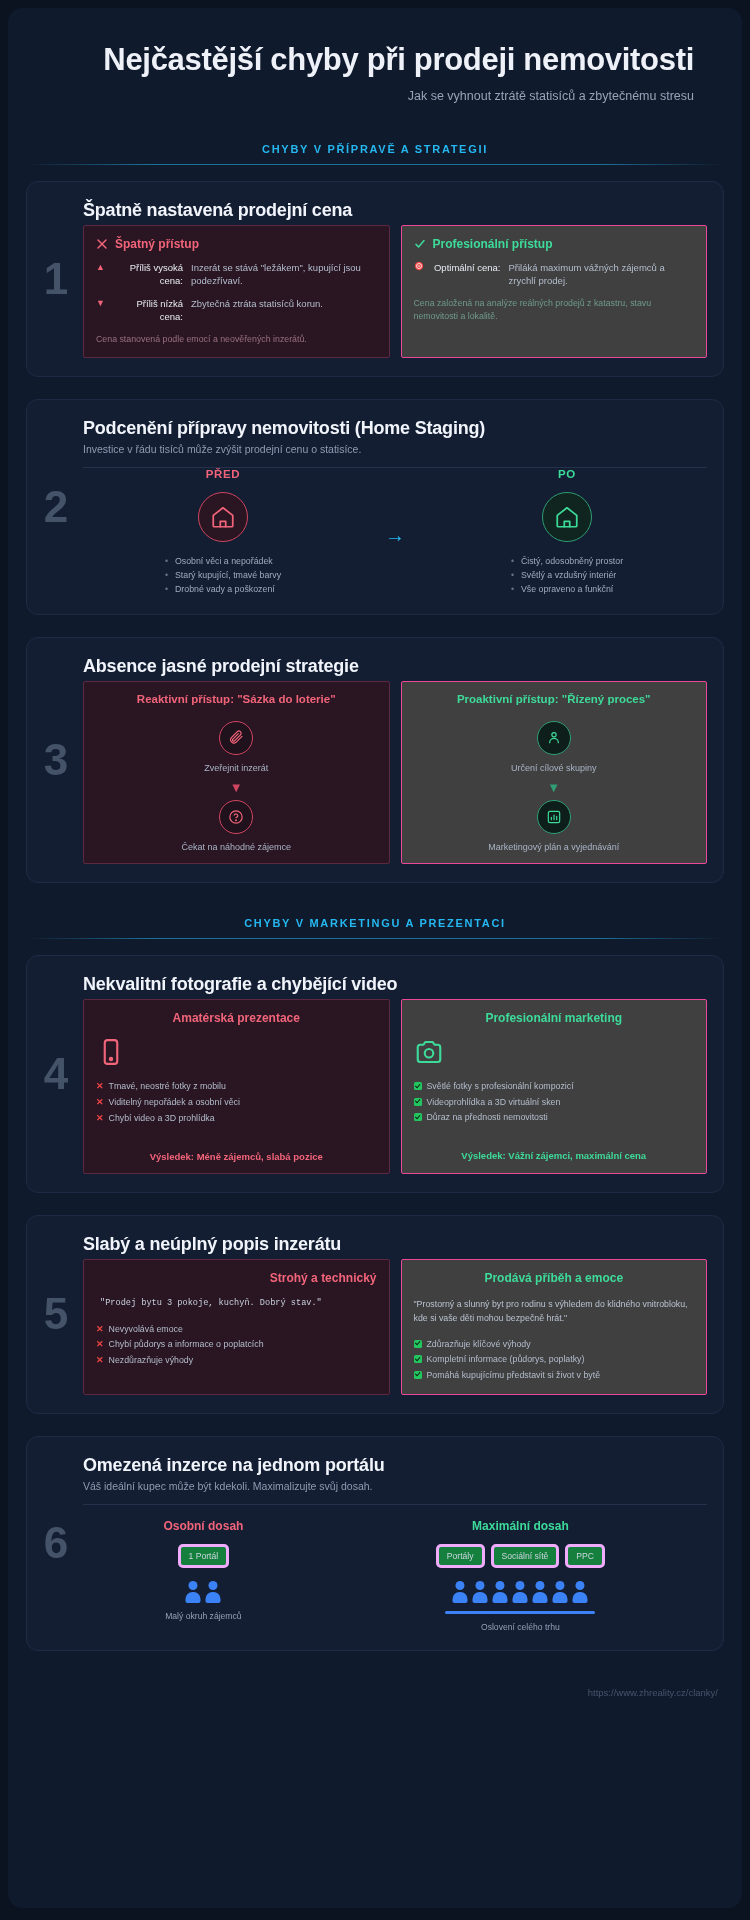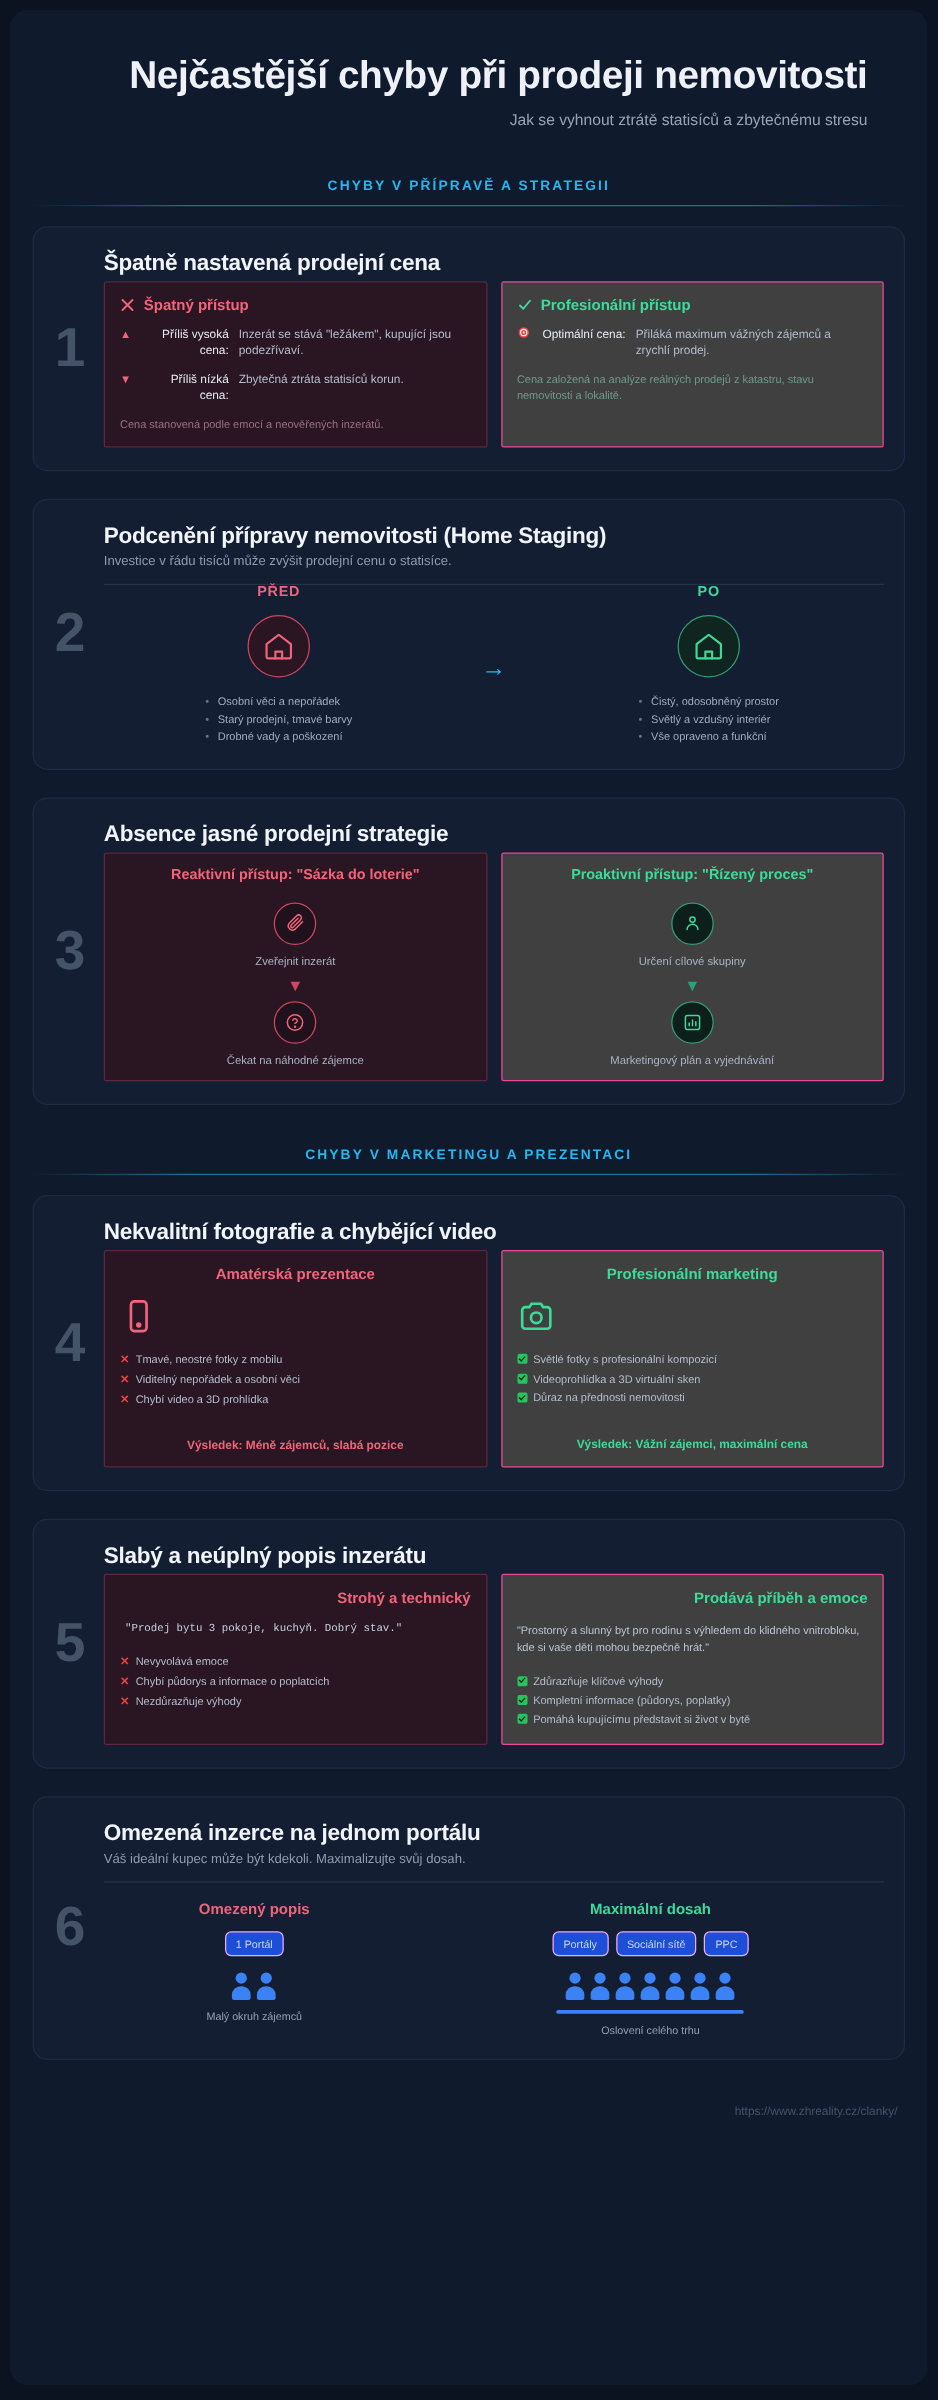--- a/index.html
+++ b/index.html
@@ -207,21 +207,21 @@
   
   .reach-wrap { display: flex; gap: 10px; border-top: 1px solid #24324c; padding-top: 14px; }
   .reach { flex: 1; text-align: center; }
   .reach.wide { flex: 1.55; }
   .reach-title { font-size: 12px; font-weight: bold; margin-bottom: 11px; }
   .reach.bad  .reach-title { color: #f2647a; }
   .reach.good .reach-title { color: #3ddb9a; }
   .chips { display: flex; gap: 6px; justify-content: center; flex-wrap: wrap; margin-bottom: 13px; }
   .chip {
     font-size: 8.6px; color: #cbd5e1;
-    background: #1d4ed8; border: 1px solid #f0abfc;
+    background: #15803d; border: 3px solid #f0abfc;
     border-radius: 5px; padding: 4px 8px;
   }
   .people { display: flex; gap: 3px; justify-content: center; margin-bottom: 8px; }
   .person { width: 17px; height: 22px; position: relative; }
   .person .head {
     position: absolute; top: 0; left: 50%; transform: translateX(-50%);
     width: 9px; height: 9px; border-radius: 50%; background: #3b82f6;
   }
   .person .body {
     position: absolute; bottom: 0; left: 50%; transform: translateX(-50%);
@@ -319,21 +319,21 @@
       <div class="ba-side bad">
         <div class="ba-title">PŘED</div>
         <div class="circ bad">
           <svg width="26" height="26" viewBox="0 0 24 24" fill="none" stroke="#f2647a" stroke-width="1.6" stroke-linecap="round" stroke-linejoin="round">
             <path d="M3 10.5 L12 3.5 L21 10.5 V20 a1 1 0 0 1 -1 1 H4 a1 1 0 0 1 -1 -1 Z"></path>
             <path d="M9.5 21 v-5 h5 v5"></path>
           </svg>
         </div>
         <ul class="ba-list">
           <li>Osobní věci a nepořádek</li>
-          <li>Starý prodejní, tmavé barvy</li>
+          <li>Starý kupující, tmavé barvy</li>
           <li>Drobné vady a poškození</li>
         </ul>
       </div>
 
       <div class="ba-arrow">→</div>
 
       <div class="ba-side good">
         <div class="ba-title">PO</div>
         <div class="circ good">
           <svg width="26" height="26" viewBox="0 0 24 24" fill="none" stroke="#3ddb9a" stroke-width="1.6" stroke-linecap="round" stroke-linejoin="round">
@@ -485,21 +485,21 @@
                 <span>Chybí půdorys a informace o poplatcích</span>
               </li>
           <li>
                 <span class="x">✕</span>
                 <span>Nezdůrazňuje výhody</span>
               </li>
         </ul>
       </div>
 
       <div class="col good">
-        <div class="pm-head" style="text-align:right">Prodává příběh a emoce</div>
+        <div class="pm-head" style="text-align:center">Prodává příběh a emoce</div>
         <div class="quote-plain">"Prostorný a slunný byt pro rodinu s výhledem do klidného vnitrobloku, kde si vaše děti mohou bezpečně hrát."</div>
         <ul class="check-list">
           <li>
                 <span class="chk"></span>
                 <span>Zdůrazňuje klíčové výhody</span>
               </li>
           <li>
                 <span class="chk"></span>
                 <span>Kompletní informace (půdorys, poplatky)</span>
               </li>
@@ -513,21 +513,21 @@
     </div>
   </div>
 
   <div class="card">
     <div class="bignum">6</div>
     <h2>Omezená inzerce na jednom portálu</h2>
     <div class="lead">Váš ideální kupec může být kdekoli. Maximalizujte svůj dosah.</div>
 
     <div class="reach-wrap">
       <div class="reach bad">
-        <div class="reach-title">Omezený popis</div>
+        <div class="reach-title">Osobní dosah</div>
         <div class="chips">
           <span class="chip">1 Portál</span>
         </div>
         <div class="people">
           <span class="person">
                 <span class="head"></span>
                 <span class="body"></span>
               </span>
           <span class="person">
                 <span class="head"></span>

